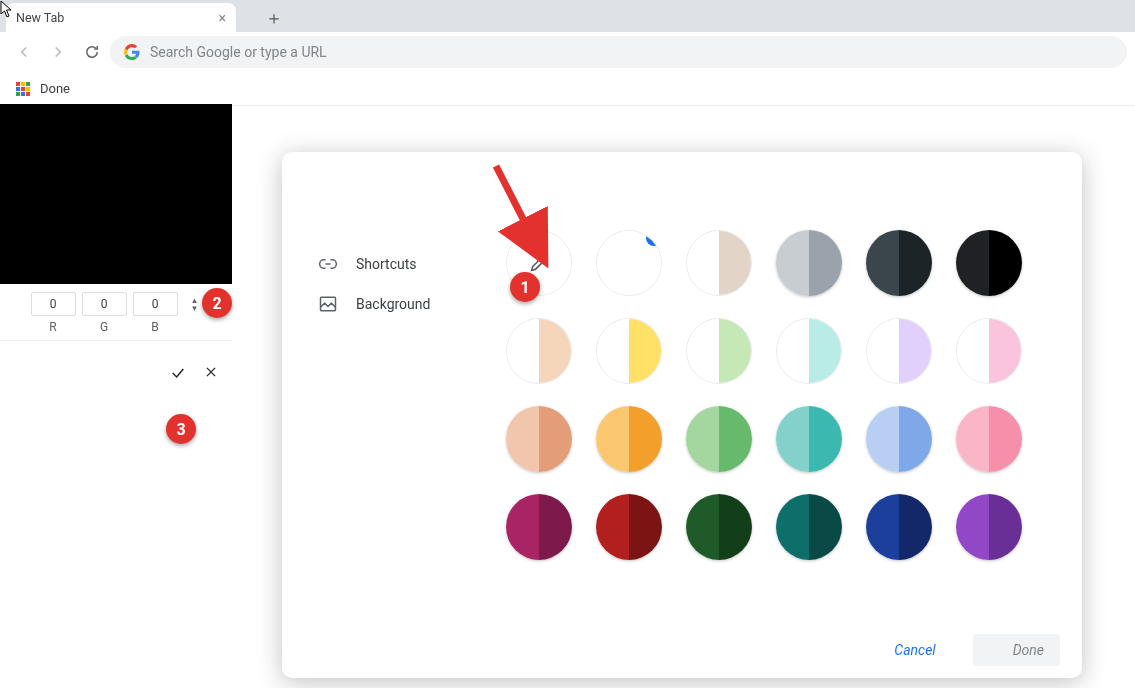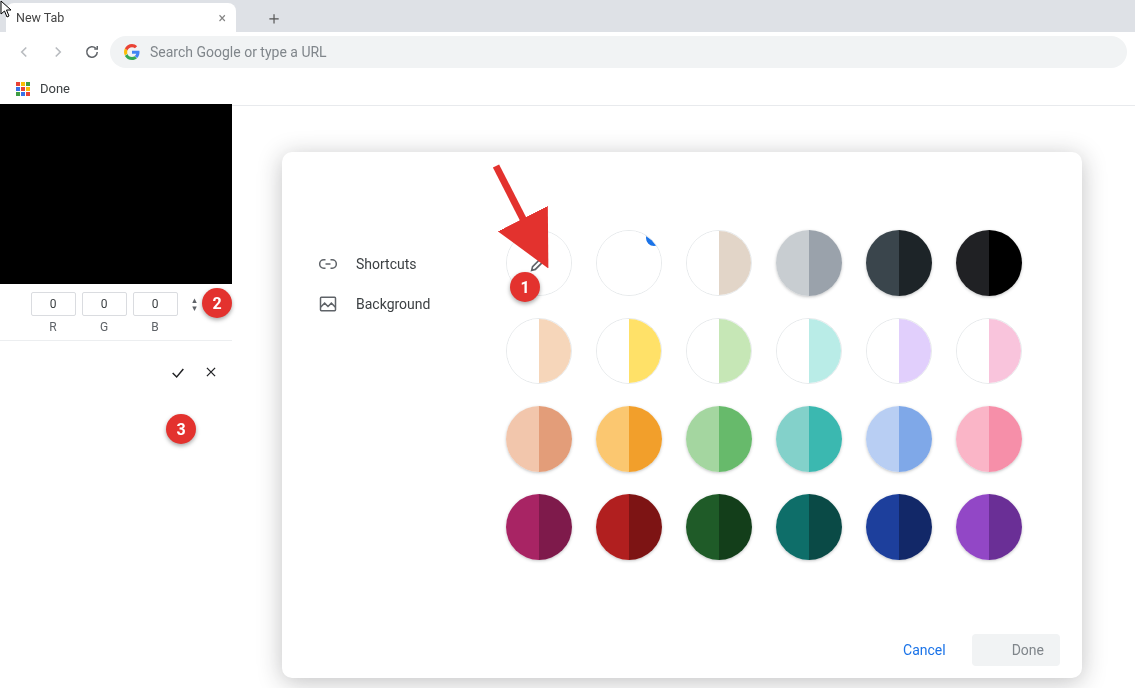--- a/index.html
+++ b/index.html
@@ -158,22 +158,22 @@
   .eyedrop-icon { position:absolute; inset:0; display:flex; align-items:center; justify-content:center;}
   .checkmark-badge {
     position:absolute; top:-3px; right:-3px;
     width:20px;height:20px; background:#1a73e8; border-radius:50%;
     display:flex;align-items:center;justify-content:center;
     border:2px solid #fff;
   }
   .checkmark-badge svg{display:block;}
 
   .dlg-buttons {
-    margin-top:auto; display:flex; justify-content:flex-end; gap:10px;
-    align-items:flex-start; padding:8px 2px 0 0;
+    margin-top:auto; display:flex; justify-content:flex-end; gap:21px;
+    align-items:flex-start; padding:8px 2px 0 0;font-style:italic;
   }
   .btn {
     height:32px; padding:0 16px; border-radius:4px; display:flex; align-items:center;
     font-size:14px; cursor:pointer;
   }
   .btn.cancel { color:#1a73e8; }
   .btn.done { background:#f1f3f4; color:#80868b;padding-left:40px; }
 
   
   .callout {

